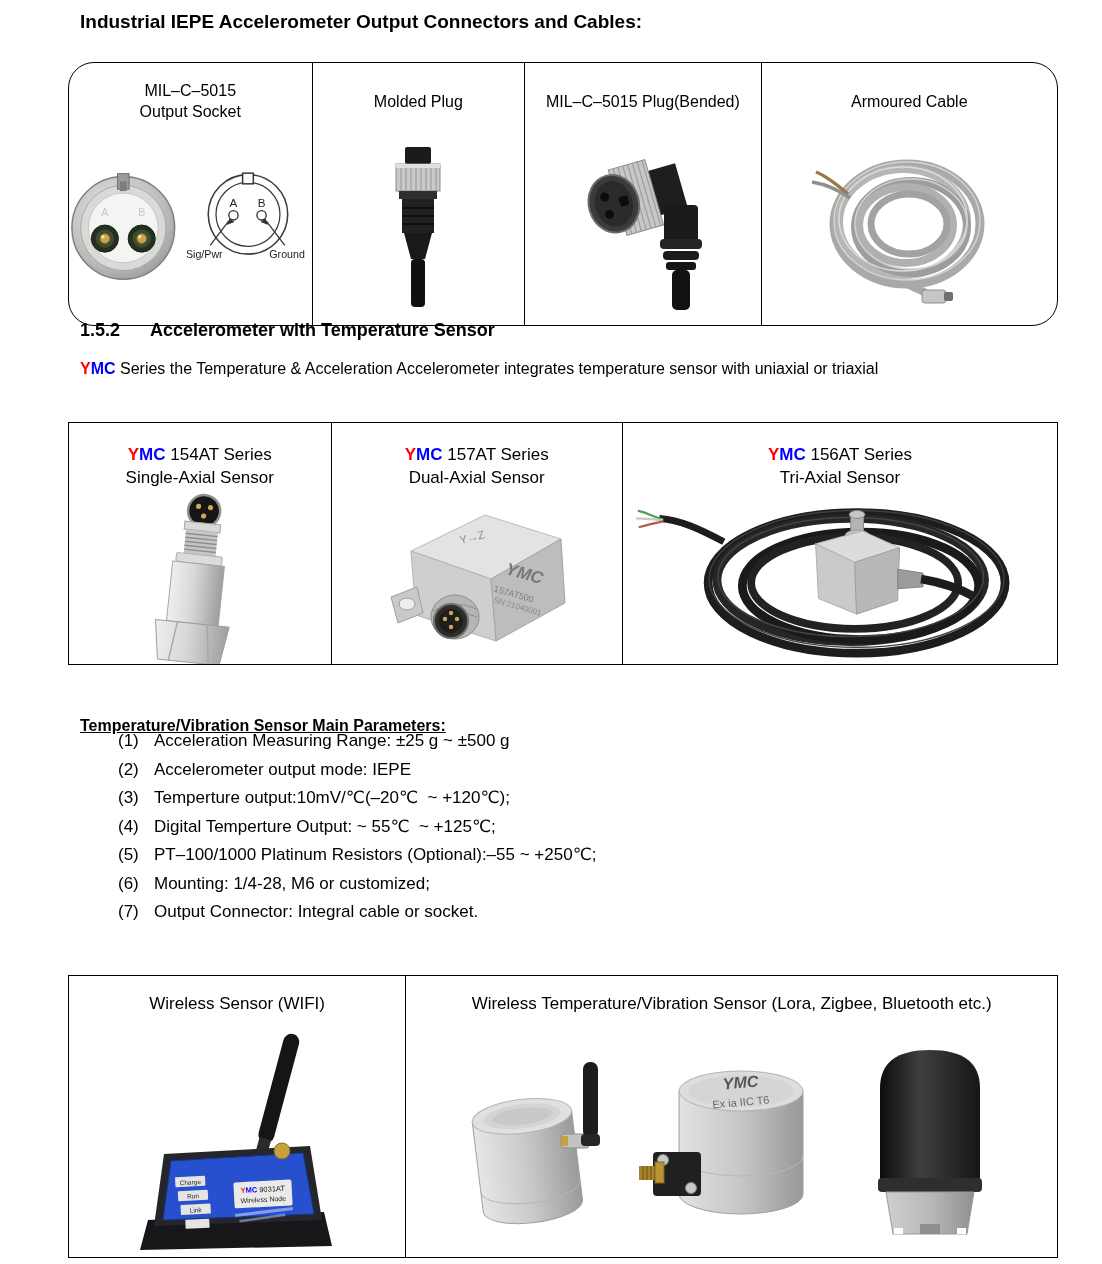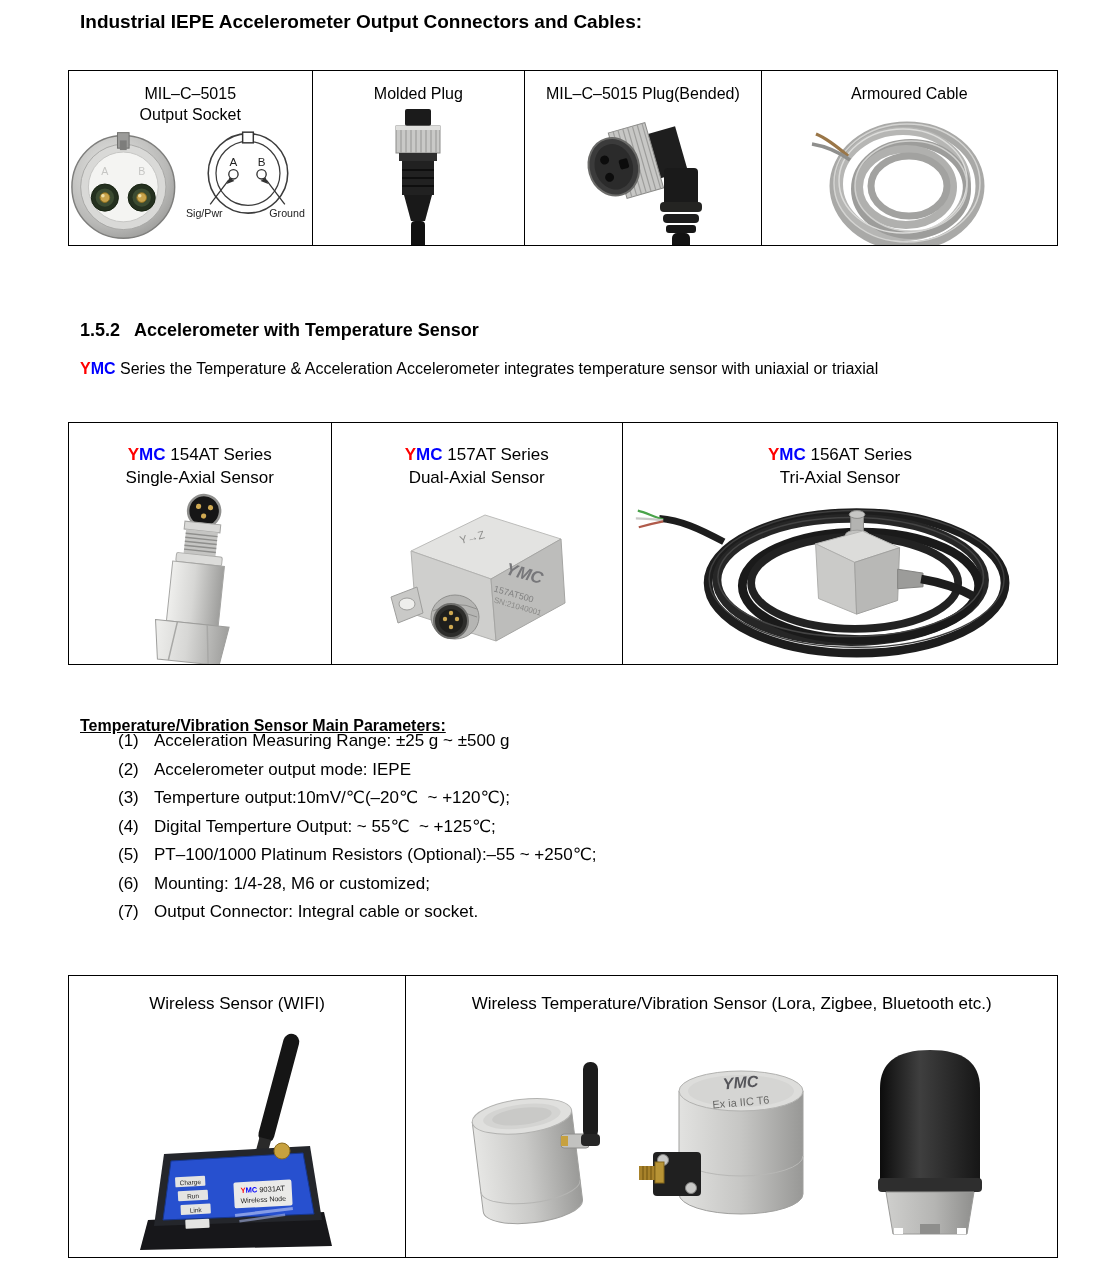--- a/index.html
+++ b/index.html
@@ -1,20 +1,20 @@
 <!DOCTYPE html>
 <html><head>
 <meta charset="utf-8">
 <style>
   html,body{margin:0;padding:0;background:#fff;}
   .page{position:relative;width:1102px;height:1264px;background:#fff;overflow:hidden;
         font-family:"Liberation Sans","DejaVu Sans",sans-serif;color:#000;padding-left:44px;}
   .doc-title{position:absolute;left:80px;top:11px;font-size:19px;font-weight:bold;}
   .tbl{position:absolute;left:68px;width:990px;border:1.5px solid #000;display:flex;box-sizing:border-box;background:#fff;}
-  .t1{top:70px;height:176px;}
+  .t1{top:62px;height:264px;border-radius:26px;}
   .t2{top:422px;height:243px;}
   .t3{top:975px;height:283px;}
   .cell{box-sizing:border-box;border-right:1.5px solid #000;display:flex;flex-direction:column;align-items:center;overflow:hidden;}
   .cell:last-child{border-right:none;}
   .t1 .cell:nth-child(1){width:24.65%;}
   .t1 .cell:nth-child(2){width:21.52%;}
   .t1 .cell:nth-child(3){width:23.94%;}
   .t1 .cell:nth-child(4){width:29.89%;}
   .t2 .cell:nth-child(1){width:26.57%;}
   .t2 .cell:nth-child(2){width:29.49%;}
@@ -23,21 +23,21 @@
   .t3 .cell:nth-child(2){width:65.86%;}
   .hdr{margin-top:12px;height:52px;display:flex;flex-direction:column;justify-content:center;align-items:center;
        font-size:16px;line-height:21px;text-align:center;}
   .t2 .hdr{margin-top:20px;height:48px;font-size:17px;line-height:23px;}
   .t3 .hdr{margin-top:8px;height:38px;font-size:17px;}
   .imgzone{flex:1;display:flex;align-items:center;justify-content:center;gap:6px;width:100%;}
   .t3 .imgzone{gap:26px;}
   .red{color:#ff0000;font-weight:bold;}
   .blue{color:#0000ff;font-weight:bold;}
   .sec{position:absolute;left:80px;font-size:18px;font-weight:bold;}
-  .sec .num{margin-right:14px;}
+  .sec .num{margin-right:30px;}
   .s152{top:320px;}
   .s153{top:941px;}
   .intro{position:absolute;left:80px;top:351px;width:985px;font-size:16px;line-height:35px;}
   .phead{position:absolute;left:80px;top:717px;font-size:16px;font-weight:bold;text-decoration:underline;}
   .plist{position:absolute;left:118px;top:727px;font-size:17px;line-height:28.5px;}
   .prow .num{display:inline-block;width:36px;}
   .prow .ptxt{white-space:pre;}
   svg{display:block;}
 </style>
 </head>

